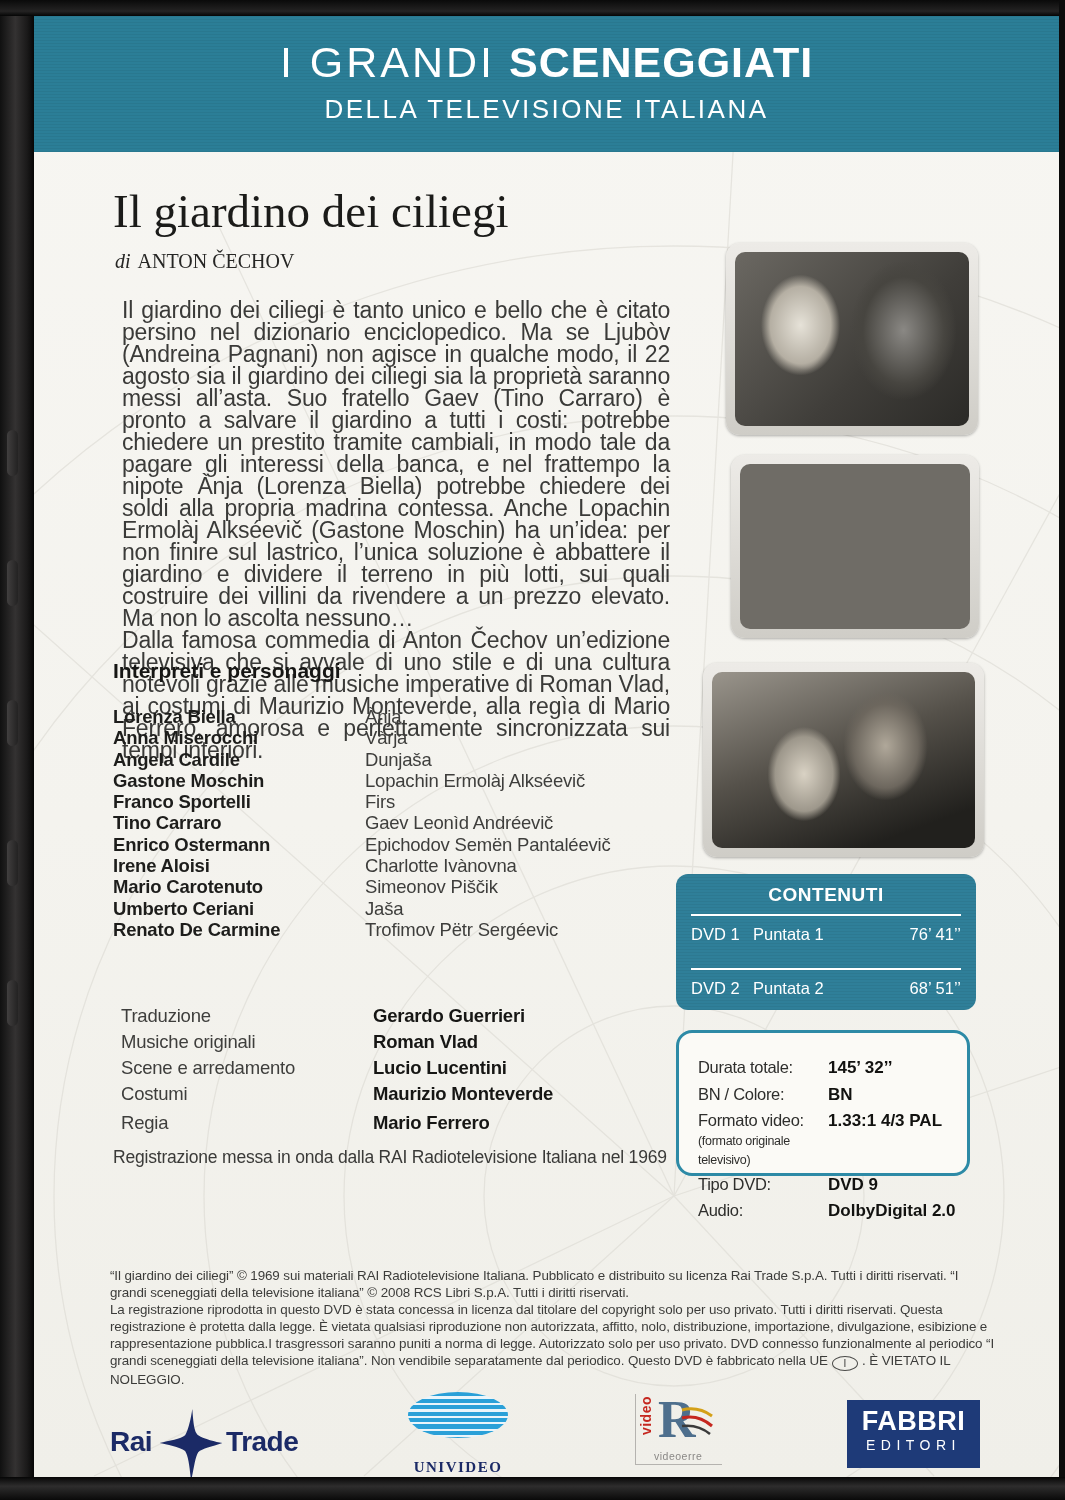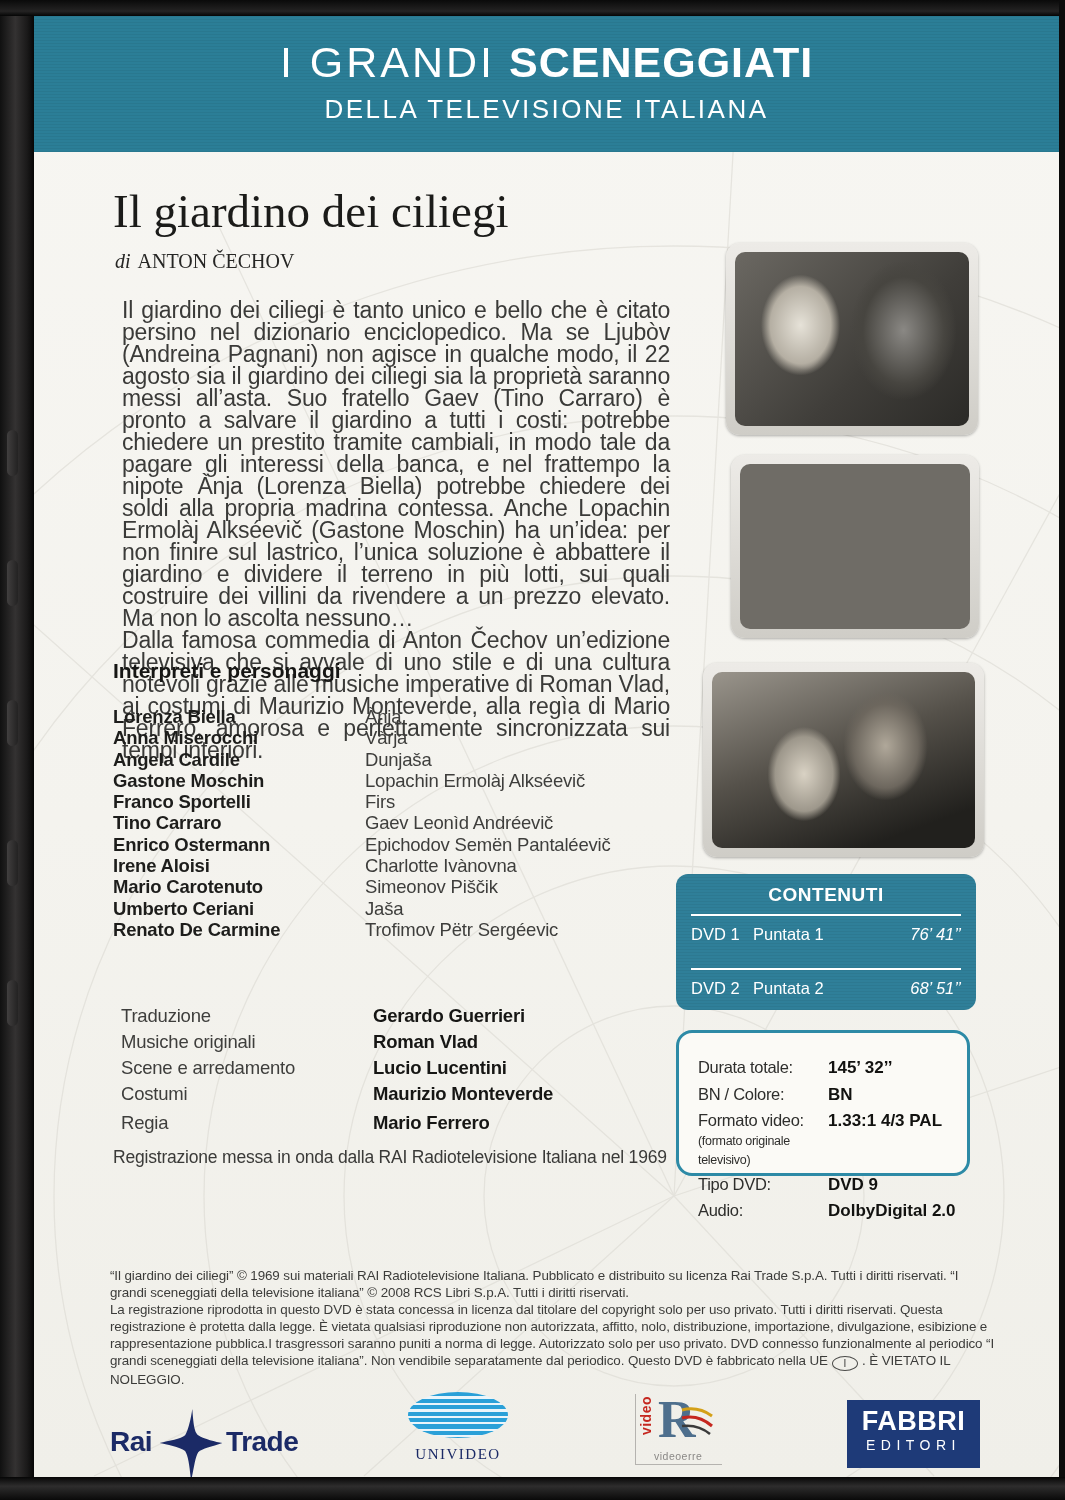--- a/index.html
+++ b/index.html
@@ -91,21 +91,21 @@
   
   .contenuti{position:absolute;left:642px;top:858px;width:300px;height:136px;
     background:#2f7f99;
     background-image:repeating-linear-gradient(0deg, rgba(0,0,0,.05) 0 1px, rgba(255,255,255,0) 1px 3px);
     border-radius:12px;color:#fff;box-sizing:border-box;padding:10px 15px 0 15px;}
   .contenuti-title{font-size:19px;font-weight:bold;text-align:center;letter-spacing:.5px;}
   .contenuti hr{border:none;height:2px;background:#fff;margin:8px 0 0 0;}
   .contenuti-row{display:flex;margin-top:9px;font-size:16.5px;}
   .cont-disc{width:62px;}
   .cont-episode{flex:1;}
-  .cont-duration{text-align:right;font-style:italic;}
+  .cont-duration{text-align:right;}
   .hr-2{margin-top:24px !important;}
 
   
   .specs{position:absolute;left:642px;top:1014px;width:294px;height:146px;
     background:#fbfaf6;border:3px solid #2d8aa6;border-radius:16px;
     box-sizing:border-box;padding:25px 0 0 19px;color:#2e2e2c;}
   .spec-row{display:flex;margin-bottom:6.5px;}
   .spec-label{width:130px;font-size:16.5px;letter-spacing:-0.3px;}
   .spec-note{font-size:12.5px;margin-top:0px;letter-spacing:-0.3px;}
   .spec-value{font-size:17px;font-weight:bold;color:#121210;}
@@ -118,21 +118,21 @@
     border-radius:50%;font-size:10px;line-height:13px;text-align:center;
     vertical-align:-2px;margin:0 4px;}
 
   
   .rai-trade{position:absolute;left:76px;top:1390px;height:72px;display:flex;align-items:center;}
   .rai-word,.trade-word{font-size:28px;font-weight:bold;color:#1b2a66;letter-spacing:-0.5px;}
   .rai-star{margin:6px 2px 0 6px;}
   .univideo{position:absolute;left:369px;top:1376px;width:110px;text-align:center;}
   .univideo-globe{width:100px;height:46px;margin:0 auto;border-radius:50%;
     background:repeating-linear-gradient(180deg,#2aa0d8 0 4px,#eaf5fb 4px 6.5px);}
-  .univideo-word{margin-top:8px;font-family:"Liberation Serif",serif;font-weight:normal;
+  .univideo-word{margin-top:21px;font-family:"Liberation Serif",serif;font-weight:bold;
     font-size:15px;letter-spacing:1.5px;color:#1b2a66;}
   .videoerre{position:absolute;left:601px;top:1378px;width:86px;height:70px;
     border-left:1px solid #b5b3af;border-bottom:1px solid #b5b3af;}
   .ve-video{position:absolute;left:2px;top:2px;writing-mode:vertical-rl;transform:rotate(180deg);
     color:#c5271f;font-weight:bold;font-size:14px;letter-spacing:.5px;}
   .ve-r{position:absolute;left:22px;top:-4px;font-family:"Liberation Serif",serif;
     font-size:52px;font-weight:bold;color:#4e6f8d;}
   .ve-swoosh{position:absolute;left:44px;top:12px;}
   .ve-sub{position:absolute;left:18px;bottom:2px;font-size:10.5px;color:#8a8886;letter-spacing:.5px;}
   .fabbri{position:absolute;left:813px;top:1384px;width:133px;height:68px;background:#1e3a78;

